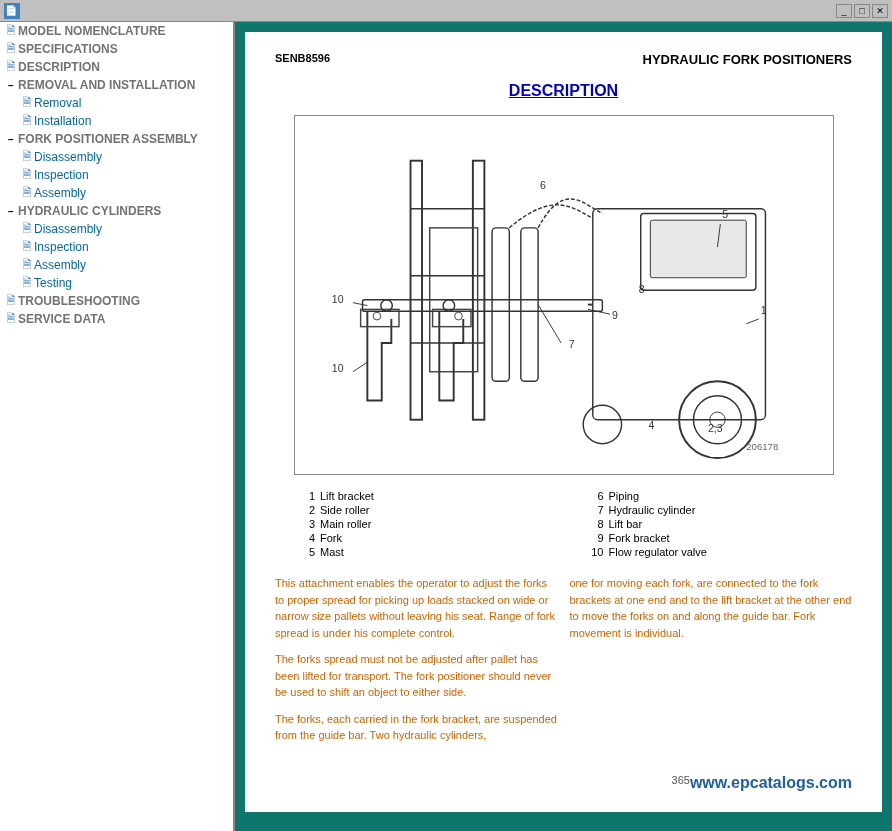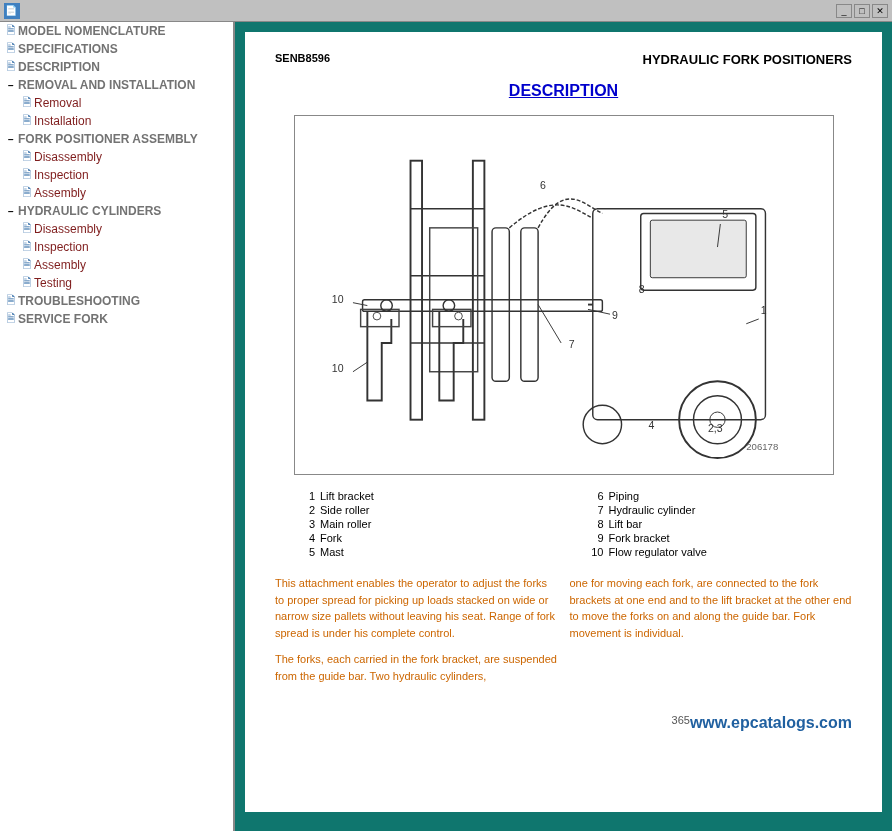--- a/index.html
+++ b/index.html
@@ -87,21 +87,21 @@
       font-weight: bold;
     }
 
     .tree-label {
       font-size: 12px;
       color: #737373;
       font-weight: bold;
     }
     .tree-label-sub {
       font-size: 12px;
-      color: #7f1d1d;
+      color: #0369a1;
       font-weight: normal;
     }
 
     .indent-1 { padding-left: 4px; }
     .indent-2 { padding-left: 20px; }
 
     
     .content {
       flex: 1;
       background: #0f766e;
@@ -316,21 +316,21 @@
       <span class="tree-label-sub">Testing</span>
     </div>
 
     <div class="tree-item indent-1">
       <div class="tree-icon tree-doc-icon">🗎</div>
       <span class="tree-label">TROUBLESHOOTING</span>
     </div>
 
     <div class="tree-item indent-1">
       <div class="tree-icon tree-doc-icon">🗎</div>
-      <span class="tree-label">SERVICE FORK</span>
+      <span class="tree-label">SERVICE DATA</span>
     </div>
 
   </div>
 
   <div class="content">
     <div class="page-content">
 
       <div class="page-header">
         <span class="page-doc-num">SENB8596</span>
         <span class="page-title-right">HYDRAULIC FORK POSITIONERS</span>
@@ -459,20 +459,21 @@
           <div class="parts-row">
             <span class="parts-num">10</span>
             <span>Flow regulator valve</span>
           </div>
         </div>
       </div>
 
       <div class="desc-cols">
         <div class="desc-col">
           <p class="desc-para-orange">This attachment enables the operator to adjust the forks to proper spread for picking up loads stacked on wide or narrow size pallets without leaving his seat. Range of fork spread is under his complete control.</p>
+          <p class="desc-para-orange">The forks spread must not be adjusted after pallet has been lifted for transport. The fork positioner should never be used to shift an object to either side.</p>
           <p class="desc-para-orange">The forks, each carried in the fork bracket, are suspended from the guide bar. Two hydraulic cylinders,</p>
         </div>
         <div class="desc-col">
           <p class="desc-para-orange">one for moving each fork, are connected to the fork brackets at one end and to the lift bracket at the other end to move the forks on and along the guide bar. Fork movement is individual.</p>
         </div>
       </div>
 
       <div class="page-footer">
         <span>365</span>
         <span class="watermark">www.epcatalogs.com</span>

